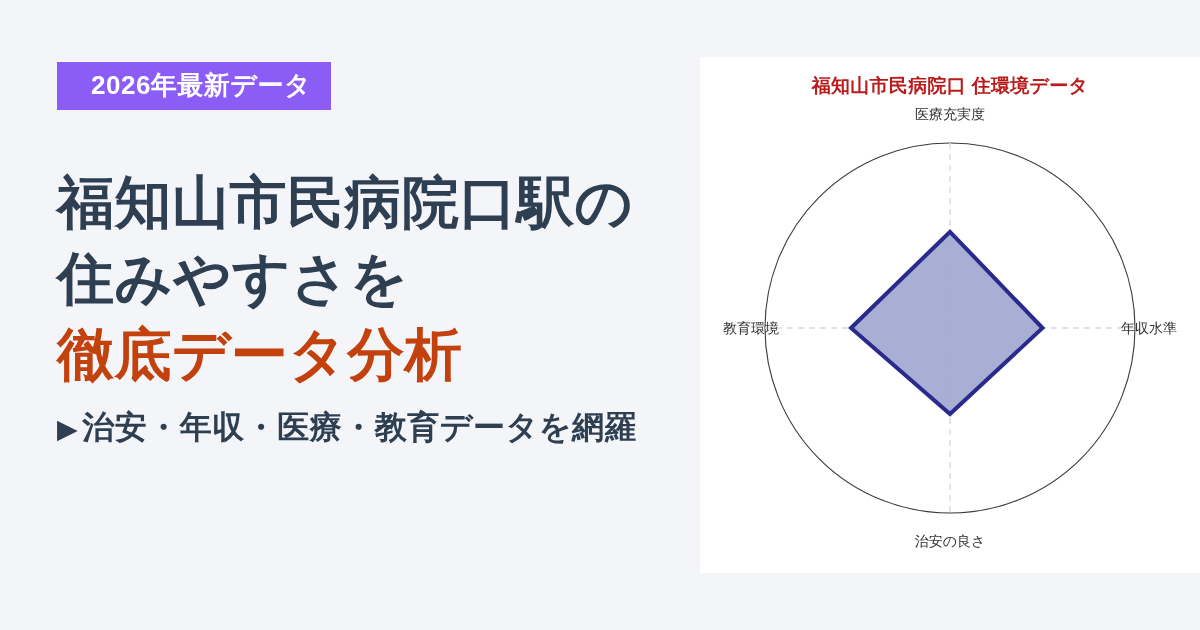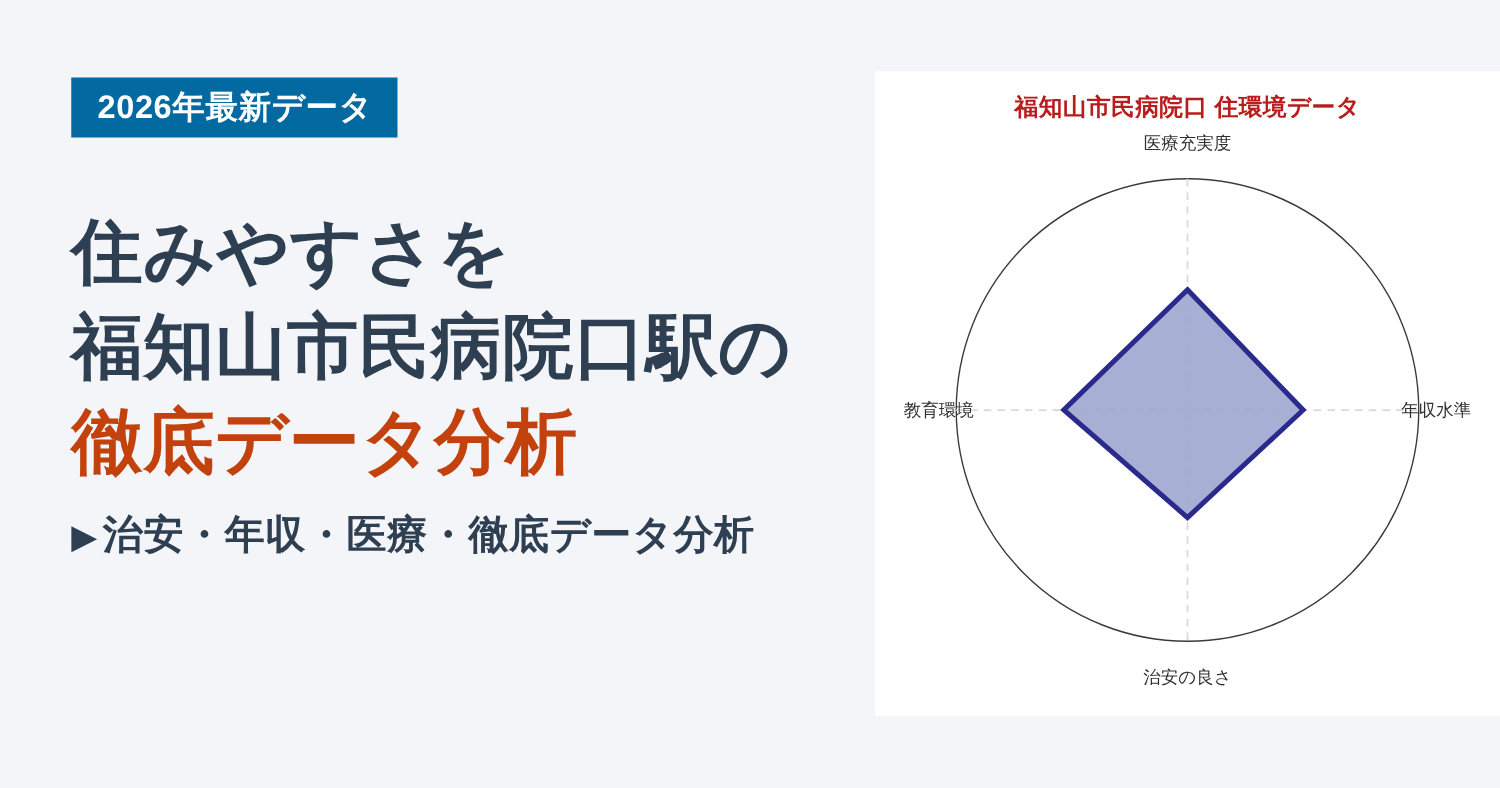--- a/index.html
+++ b/index.html
@@ -21,26 +21,26 @@
     position: absolute;
     left: 0;
     top: 0;
     width: 720px;
     height: 630px;
     padding: 62px 0 0 57px;
   }
 
   .badge {
     display: inline-block;
-    background: #0369a1;
+    background: #8b5cf6;
     color: #ffffff;
     font-size: 26px;
     font-weight: bold;
     letter-spacing: 0.5px;
-    padding: 10px 20px 12px 21px;
+    padding: 10px 20px 12px 34px;
     line-height: 1;
   }
 
   .headline {
     margin-top: 55px;
     color: #2e3f52;
     font-size: 57px;
     font-weight: bold;
     line-height: 1.33;
     letter-spacing: 0.5px;
@@ -101,27 +101,27 @@
   }
 </style>
 </head>
 <body>
 
 <div class="left-col">
 
   <div class="badge">2026年最新データ</div>
 
   <div class="headline">
+    <div>福知山市民病院口駅の</div>
     <div>住みやすさを</div>
-    <div>福知山市民病院口駅の</div>
     <div class="headline-line-3">徹底データ分析</div>
   </div>
 
   <div class="subline">
-    <span class="caret">▶</span><span>治安・年収・医療・徹底データ分析</span>
+    <span class="caret">▶</span><span>治安・年収・医療・教育データを網羅</span>
   </div>
 
 </div>
 
 <div class="chart-panel">
 
   <div class="chart-title">福知山市民病院口 住環境データ</div>
 
   <svg class="radar-svg" width="500" height="516" viewBox="0 0 500 516">
 

